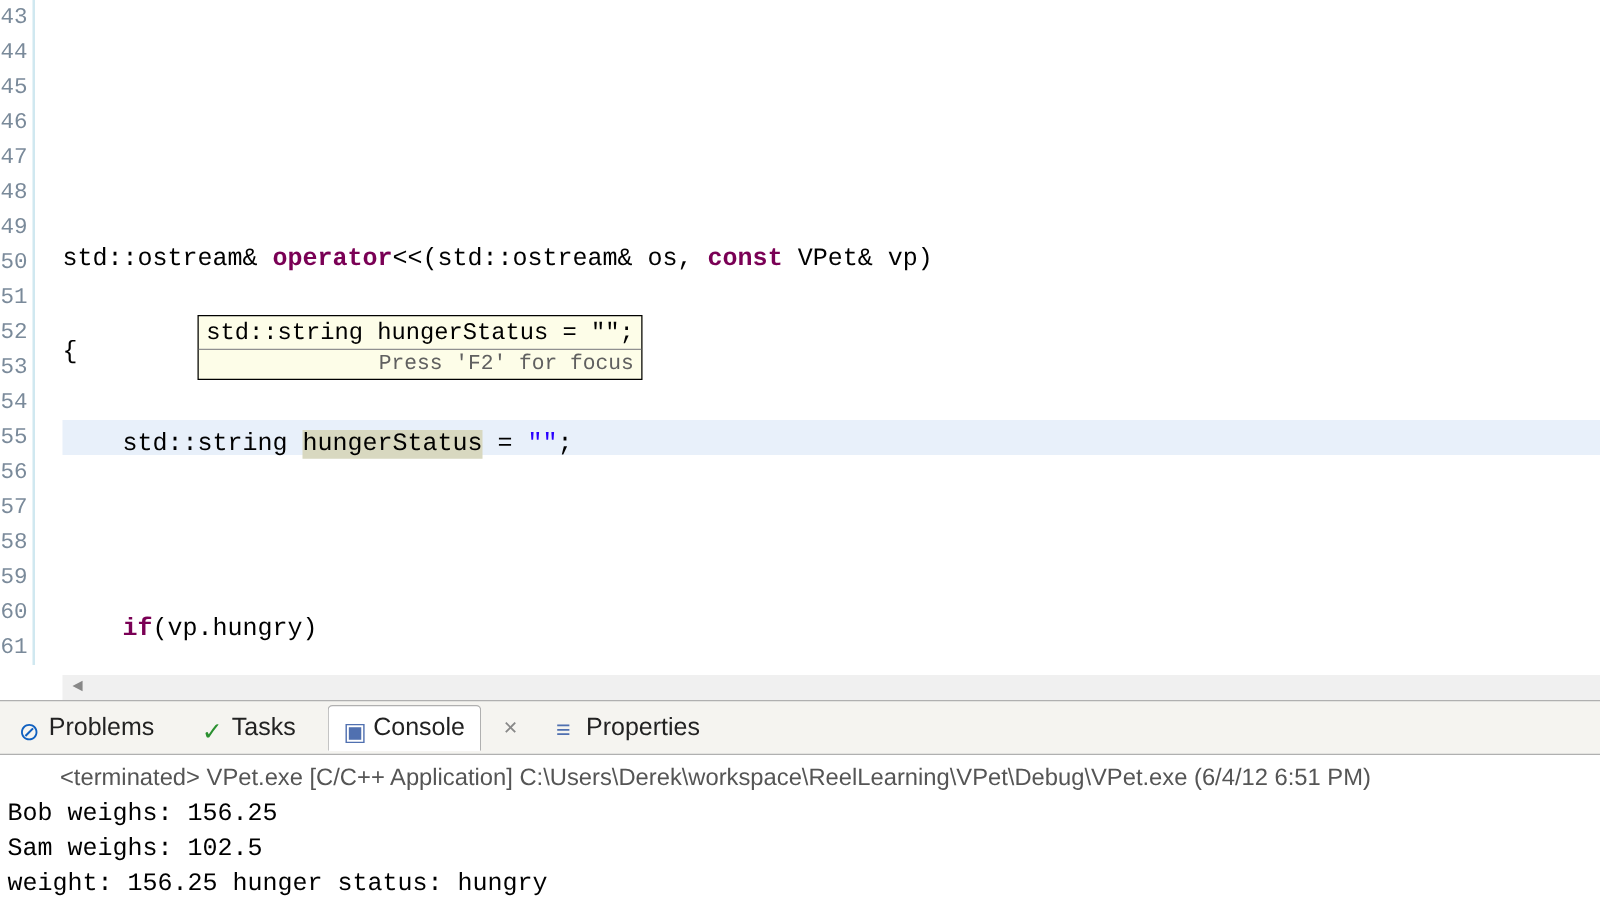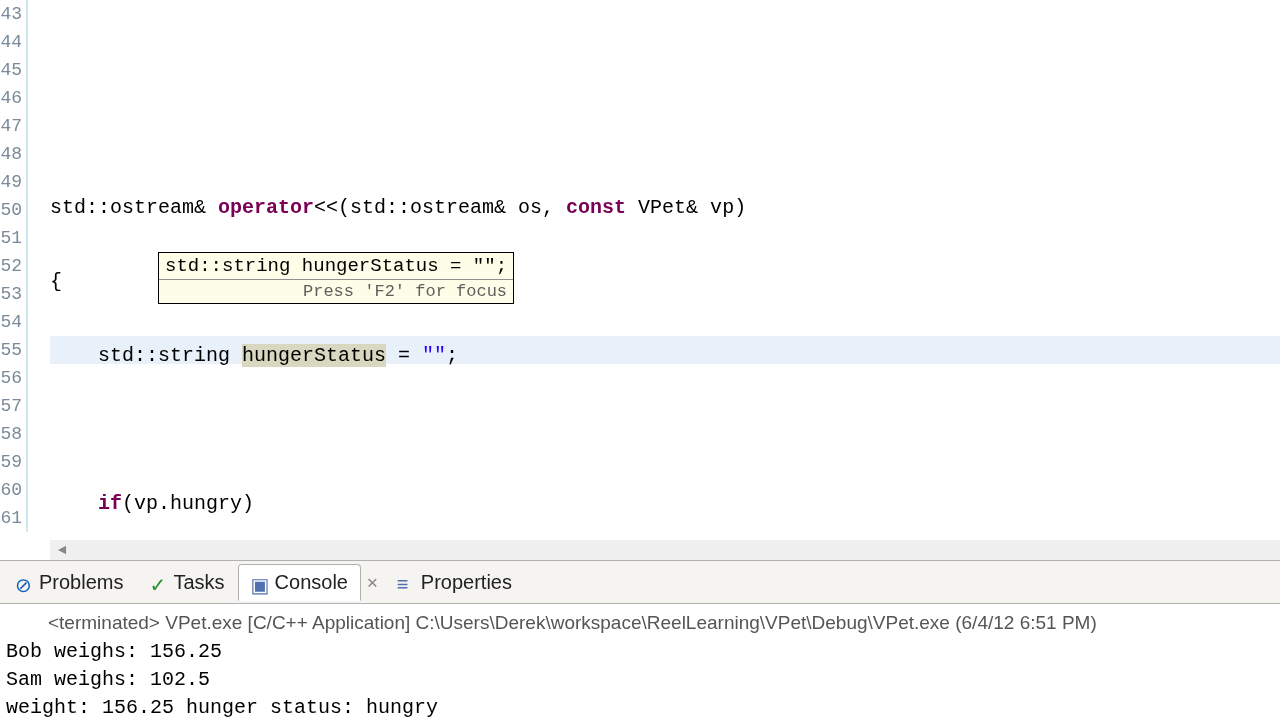--- a/index.html
+++ b/index.html
@@ -101,20 +101,21 @@
   top: 560px;
   left: 0;
   right: 0;
   height: 44px;
   background: #f5f4f0;
   border-top: 1px solid #b0b0b0;
   border-bottom: 1px solid #b0b0b0;
   display: flex;
   align-items: center;
   padding-left: 2px;
+  gap: 12px;
 }
 .tab {
   display: flex;
   align-items: center;
   gap: 6px;
   padding: 6px 12px;
   border: 1px solid transparent;
   border-radius: 4px 4px 0 0;
   cursor: pointer;
   font-family: "Segoe UI", Arial, sans-serif;

